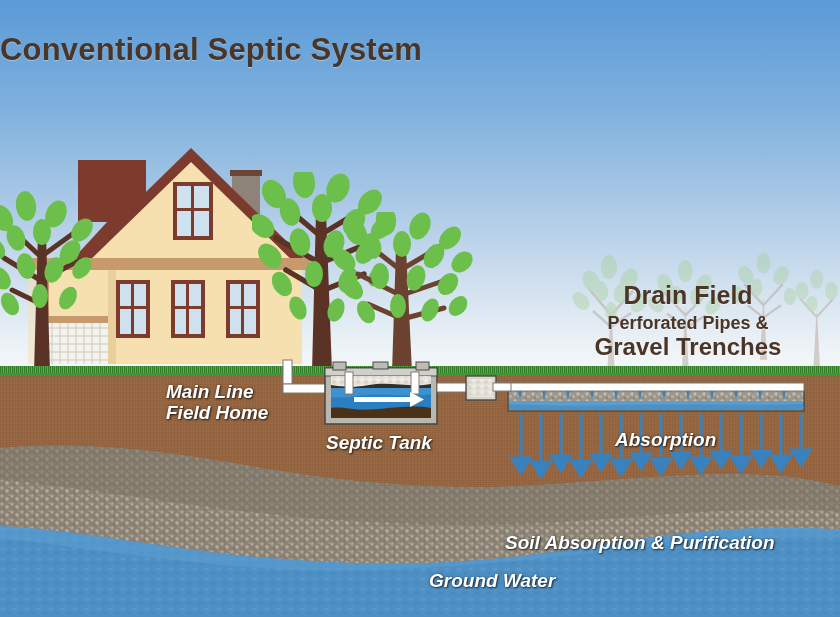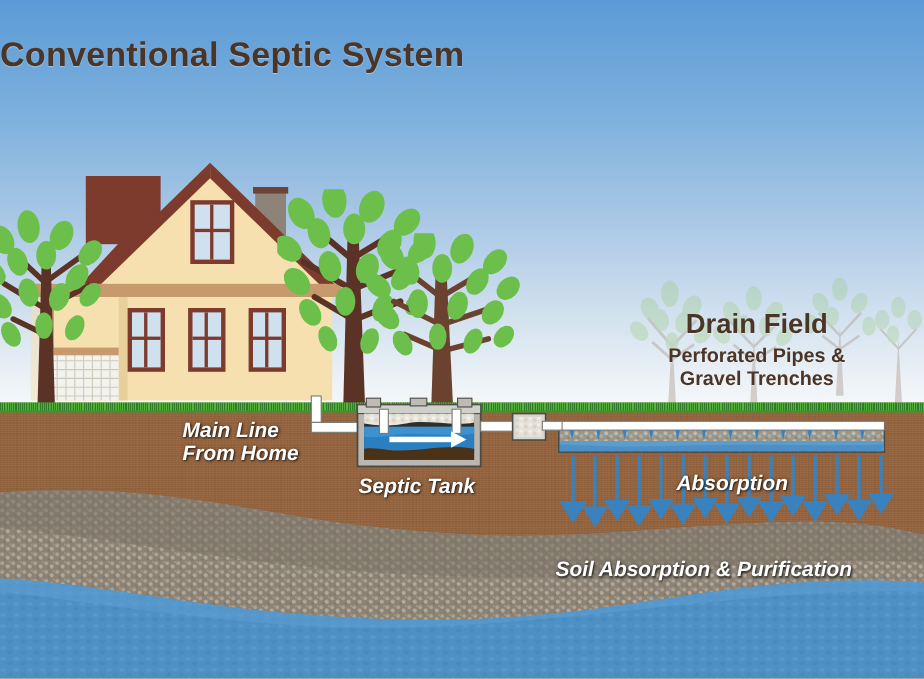--- a/index.html
+++ b/index.html
@@ -402,25 +402,26 @@
       <line x1="761" y1="414" x2="761" y2="459"></line>
       <line x1="781" y1="414" x2="781" y2="464"></line>
       <line x1="801" y1="414" x2="801" y2="458"></line>
     </g>
   </svg>
 
   <div class="title">Conventional Septic System</div>
 
   <div class="lbl-dark" style="left:578px;top:281px;width:220px;font-size:25px;">Drain Field</div>
   <div class="lbl-dark" style="left:558px;top:313px;width:260px;font-size:18px;">Perforated Pipes &amp;</div>
-  <div class="lbl-dark" style="left:558px;top:334px;width:260px;font-size:18px;">Gravel Trenches</div>
+  <div class="lbl-dark" style="left:558px;top:334px;width:260px;font-size:24px;">Gravel Trenches</div>
 
   <div class="lbl-white" style="left:166px;top:381px;font-size:19px;">Main Line</div>
-  <div class="lbl-white" style="left:166px;top:402px;font-size:19px;">From Home</div>
+  <div class="lbl-white" style="left:166px;top:402px;font-size:19px;">Field Home</div>
 
   <div class="lbl-white" style="left:326px;top:432px;font-size:19px;text-align:center;">Septic Tank</div>
 
   <div class="lbl-white" style="left:615px;top:429px;font-size:19px;">Absorption</div>
 
-  <div class="lbl-white" style="left:505px;top:508px;font-size:19px;">Soil Absorption &amp; Purification</div>
-
+  <div class="lbl-white" style="left:505px;top:532px;font-size:19px;">Soil Absorption &amp; Purification</div>
+
+  <div class="lbl-white" style="left:429px;top:570px;font-size:19px;">Ground Water</div>
 
 </div>
 
 </body></html>

